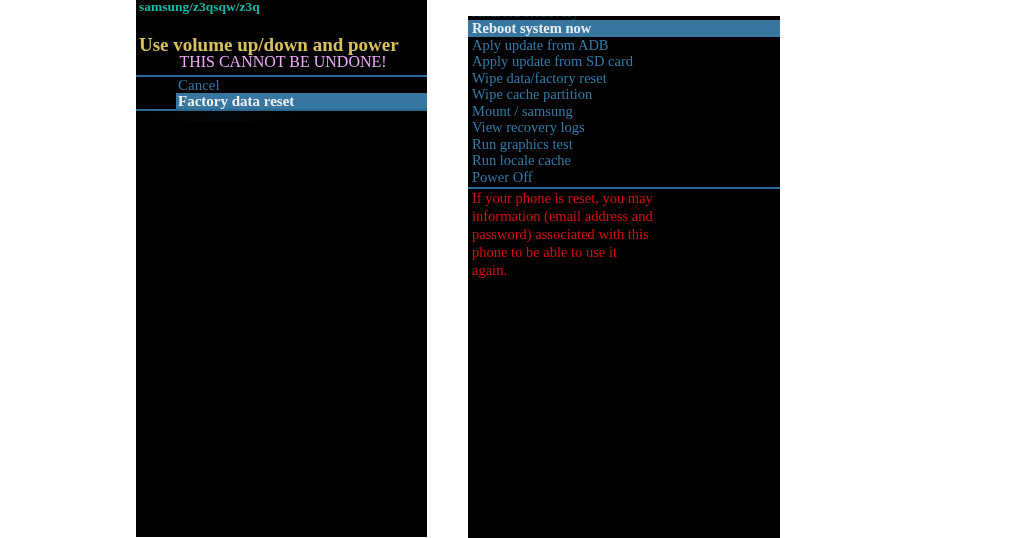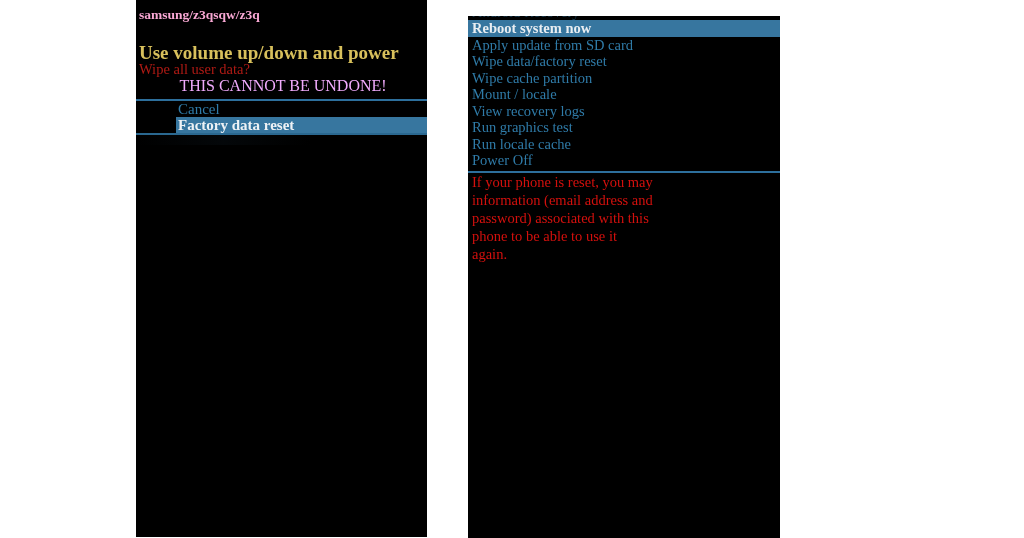--- a/index.html
+++ b/index.html
@@ -39,25 +39,25 @@
 
   .line {
     font-size: 14.5px;
     line-height: 16.5px;
     white-space: pre;
     padding-left: 3px;
     letter-spacing: 0px;
   }
 
   .device-id {
-    color: #f9a8d4;
+    color: #14b8a6;
     font-weight: bold;
     font-size: 13.5px;
     line-height: 14px;
-    padding-top: 8px;
+    padding-top: 0px;
   }
 
   .spacer-block {
     height: 22px;
   }
 
   .hint-yellow {
     color: #d8c05c;
     font-weight: bold;
     font-size: 19px;
@@ -154,21 +154,20 @@
 <body>
 
 <div class="screen" id="left-panel">
 
   <div class="line device-id">samsung/z3qsqw/z3q</div>
 
   <div class="spacer-block"></div>
 
   <div class="line hint-yellow">Use volume up/down and power</div>
 
-  <div class="line warn-dark">Wipe all user data?</div>
 
   <div class="line warn-bright">THIS CANNOT BE UNDONE!</div>
 
   <div class="left-gap"></div>
   <div class="left-divider-top"></div>
 
   <div class="left-item">Cancel</div>
 
   <div class="left-item selected">Factory data reset</div>
 
@@ -178,28 +177,29 @@
 
 <div class="screen" id="right-panel">
 
   <div class="clipped-top">
     <div class="menu-item">Android Recovery</div>
   </div>
 
   <div class="menu-item selected">Reboot system now</div>
 
 
+  <div class="menu-item">Aply update from ADB</div>
 
   <div class="menu-item">Apply update from SD card</div>
 
   <div class="menu-item">Wipe data/factory reset</div>
 
   <div class="menu-item">Wipe cache partition</div>
 
-  <div class="menu-item">Mount / locale</div>
+  <div class="menu-item">Mount / samsung</div>
 
   <div class="menu-item">View recovery logs</div>
 
   <div class="menu-item">Run graphics test</div>
 
   <div class="menu-item">Run locale cache</div>
 
   <div class="menu-item">Power Off</div>
 
   <div class="divider"></div>

